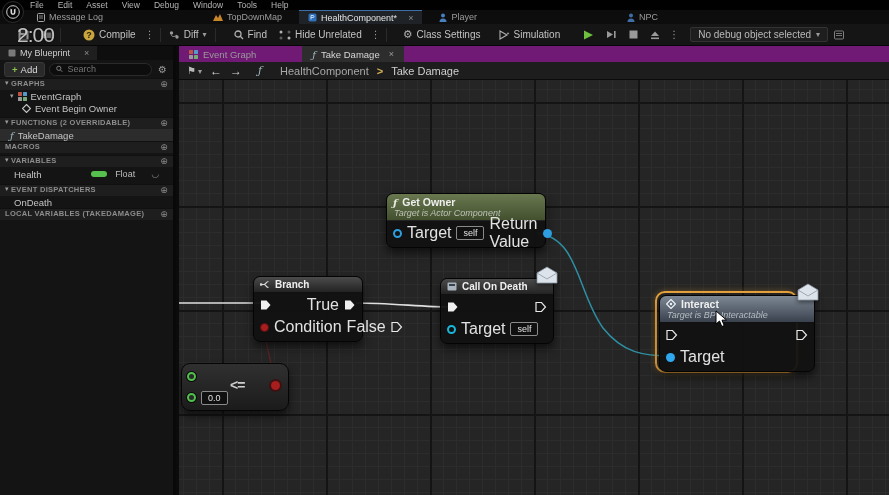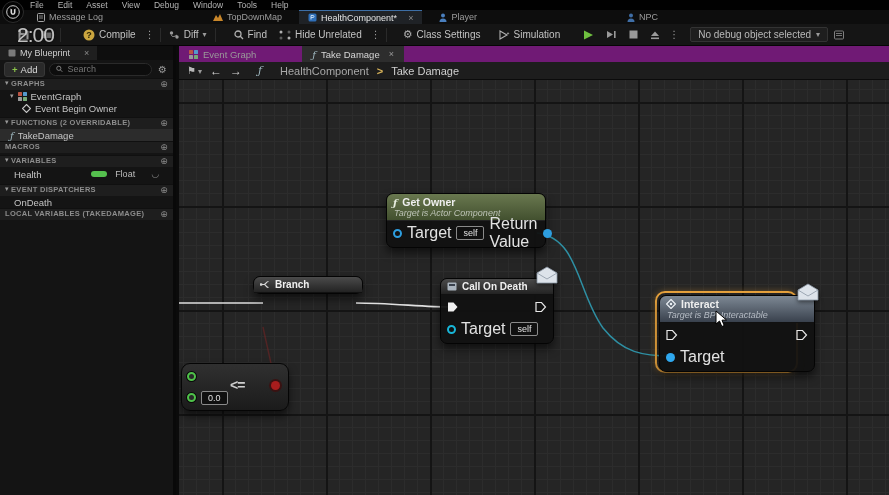--- a/index.html
+++ b/index.html
@@ -420,20 +420,43 @@
     <div class="node" style="left:74px; top:196px; width:110px;">
       <div class="node-hd hd-dark" style="padding:2px 6px;">
         <div class="node-title" style="font-size:10px;">
           <svg width="10" height="9" viewBox="0 0 10 9">
               <path d="M1,4.5 H4 M4,4.5 C6,4.5 6,1.5 8.5,1.5 M4,4.5 C6,4.5 6,7.5 8.5,7.5" stroke="#d8d8d8" stroke-width="1.2" fill="none"></path>
               <rect x="0" y="3.3" width="2.2" height="2.4" fill="#d8d8d8"></rect>
             </svg>
           <span>Branch</span>
         </div>
       </div>
+      <div class="node-body">
+        <div class="prow">
+          <svg class="exec" width="12" height="12" viewBox="0 0 12 12">
+              <path d="M1,1.5 h5.5 l4,4.5 -4,4.5 H1 Z" fill="#f0f0f0"></path>
+            </svg>
+          <span class="rgt">
+            <span class="pin-lbl">True</span>
+            <svg class="exec" width="12" height="12" viewBox="0 0 12 12">
+                <path d="M1,1.5 h5.5 l4,4.5 -4,4.5 H1 Z" fill="#f0f0f0"></path>
+              </svg>
+          </span>
+        </div>
+        <div class="prow">
+          <span class="dpin fill-red"></span>
+          <span class="pin-lbl">Condition</span>
+          <span class="rgt">
+            <span class="pin-lbl">False</span>
+            <svg class="exec" width="12" height="12" viewBox="0 0 12 12">
+                <path d="M1,1.5 h5.5 l4,4.5 -4,4.5 H1 Z" fill="none" stroke="#e8e8e8" stroke-width="1.2"></path>
+              </svg>
+          </span>
+        </div>
+      </div>
     </div>
 
     <div class="node" style="left:261px; top:198px; width:114px;">
       <div class="envelope">
         <svg width="24" height="18" viewBox="0 0 24 18">
             <path d="M2,7 L12,1 L22,7 V17 H2 Z" fill="#dde3ea" stroke="#8b97a5" stroke-width="0.8"></path>
             <path d="M2,7 L12,13 L22,7" fill="none" stroke="#8b97a5" stroke-width="0.8"></path>
           </svg>
       </div>
       <div class="node-hd hd-dark" style="padding:2px 6px;">

